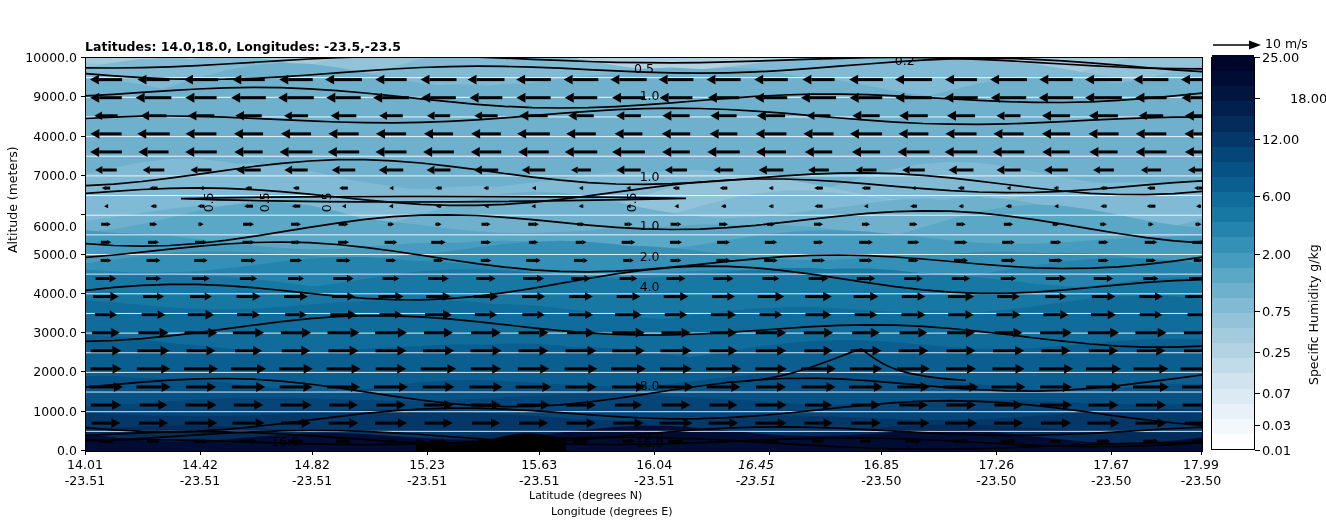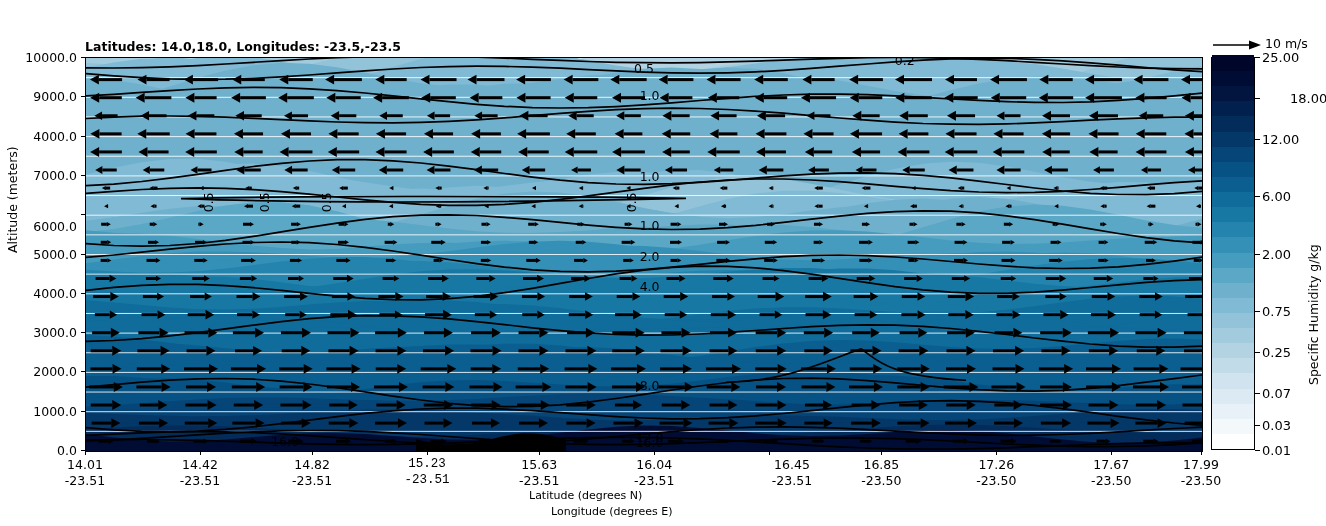--- a/index.html
+++ b/index.html
@@ -1264,27 +1264,27 @@
   <div class="ylabel">Altitude (meters)</div>
 
   <div id="xaxis-ticks">
       <div style="position: absolute; left: 85px; top: 450px; height: 4.5px; width: 0px; border-left: 1.1px solid rgb(0, 0, 0);"></div>
       <div class="xtick-lbl" style="left: 85px; top: 457px;"><div>14.01</div><div>-23.51</div></div>
       <div style="position: absolute; left: 199.965px; top: 450px; height: 4.5px; width: 0px; border-left: 1.1px solid rgb(0, 0, 0);"></div>
       <div class="xtick-lbl" style="left: 199.965px; top: 457px;"><div>14.42</div><div>-23.51</div></div>
       <div style="position: absolute; left: 312.126px; top: 450px; height: 4.5px; width: 0px; border-left: 1.1px solid rgb(0, 0, 0);"></div>
       <div class="xtick-lbl" style="left: 312.126px; top: 457px;"><div>14.82</div><div>-23.51</div></div>
       <div style="position: absolute; left: 427.09px; top: 450px; height: 4.5px; width: 0px; border-left: 1.1px solid rgb(0, 0, 0);"></div>
-      <div class="xtick-lbl" style="left: 427.09px; top: 457px; font-family: Liberation Mono, monospace;"><div>15.23</div><div>-23.51</div></div>
+      <div class="xtick-lbl" style="left: 427.09px; top: 457px;"><div>15.23</div><div>-23.51</div></div>
       <div style="position: absolute; left: 539.251px; top: 450px; height: 4.5px; width: 0px; border-left: 1.1px solid rgb(0, 0, 0);"></div>
       <div class="xtick-lbl" style="left: 539.251px; top: 457px;"><div>15.63</div><div>-23.51</div></div>
       <div style="position: absolute; left: 654.216px; top: 450px; height: 4.5px; width: 0px; border-left: 1.1px solid rgb(0, 0, 0);"></div>
       <div class="xtick-lbl" style="left: 654.216px; top: 457px;"><div>16.04</div><div>-23.51</div></div>
       <div style="position: absolute; left: 769.181px; top: 450px; height: 4.5px; width: 0px; border-left: 1.1px solid rgb(0, 0, 0);"></div>
-      <div class="xtick-lbl" style="left: 792px; top: 457px;"><div>16.45</div><div>-23.51</div></div>
+      <div class="xtick-lbl" style="left: 756px; top: 457px; font-style: italic;"><div>16.45</div><div>-23.51</div></div>
       <div style="position: absolute; left: 881.342px; top: 450px; height: 4.5px; width: 0px; border-left: 1.1px solid rgb(0, 0, 0);"></div>
       <div class="xtick-lbl" style="left: 881.342px; top: 457px;"><div>16.85</div><div>-23.50</div></div>
       <div style="position: absolute; left: 996.307px; top: 450px; height: 4.5px; width: 0px; border-left: 1.1px solid rgb(0, 0, 0);"></div>
       <div class="xtick-lbl" style="left: 996.307px; top: 457px;"><div>17.26</div><div>-23.50</div></div>
       <div style="position: absolute; left: 1111.27px; top: 450px; height: 4.5px; width: 0px; border-left: 1.1px solid rgb(0, 0, 0);"></div>
       <div class="xtick-lbl" style="left: 1111.27px; top: 457px;"><div>17.67</div><div>-23.50</div></div>
       <div style="position: absolute; left: 1201px; top: 450px; height: 4.5px; width: 0px; border-left: 1.1px solid rgb(0, 0, 0);"></div>
       <div class="xtick-lbl" style="left: 1201px; top: 457px;"><div>17.99</div><div>-23.50</div></div>
     </div>
   <div class="xaxis-label" id="xlab-lat" style="left:529px;top:489px;">Latitude (degrees N)</div>

